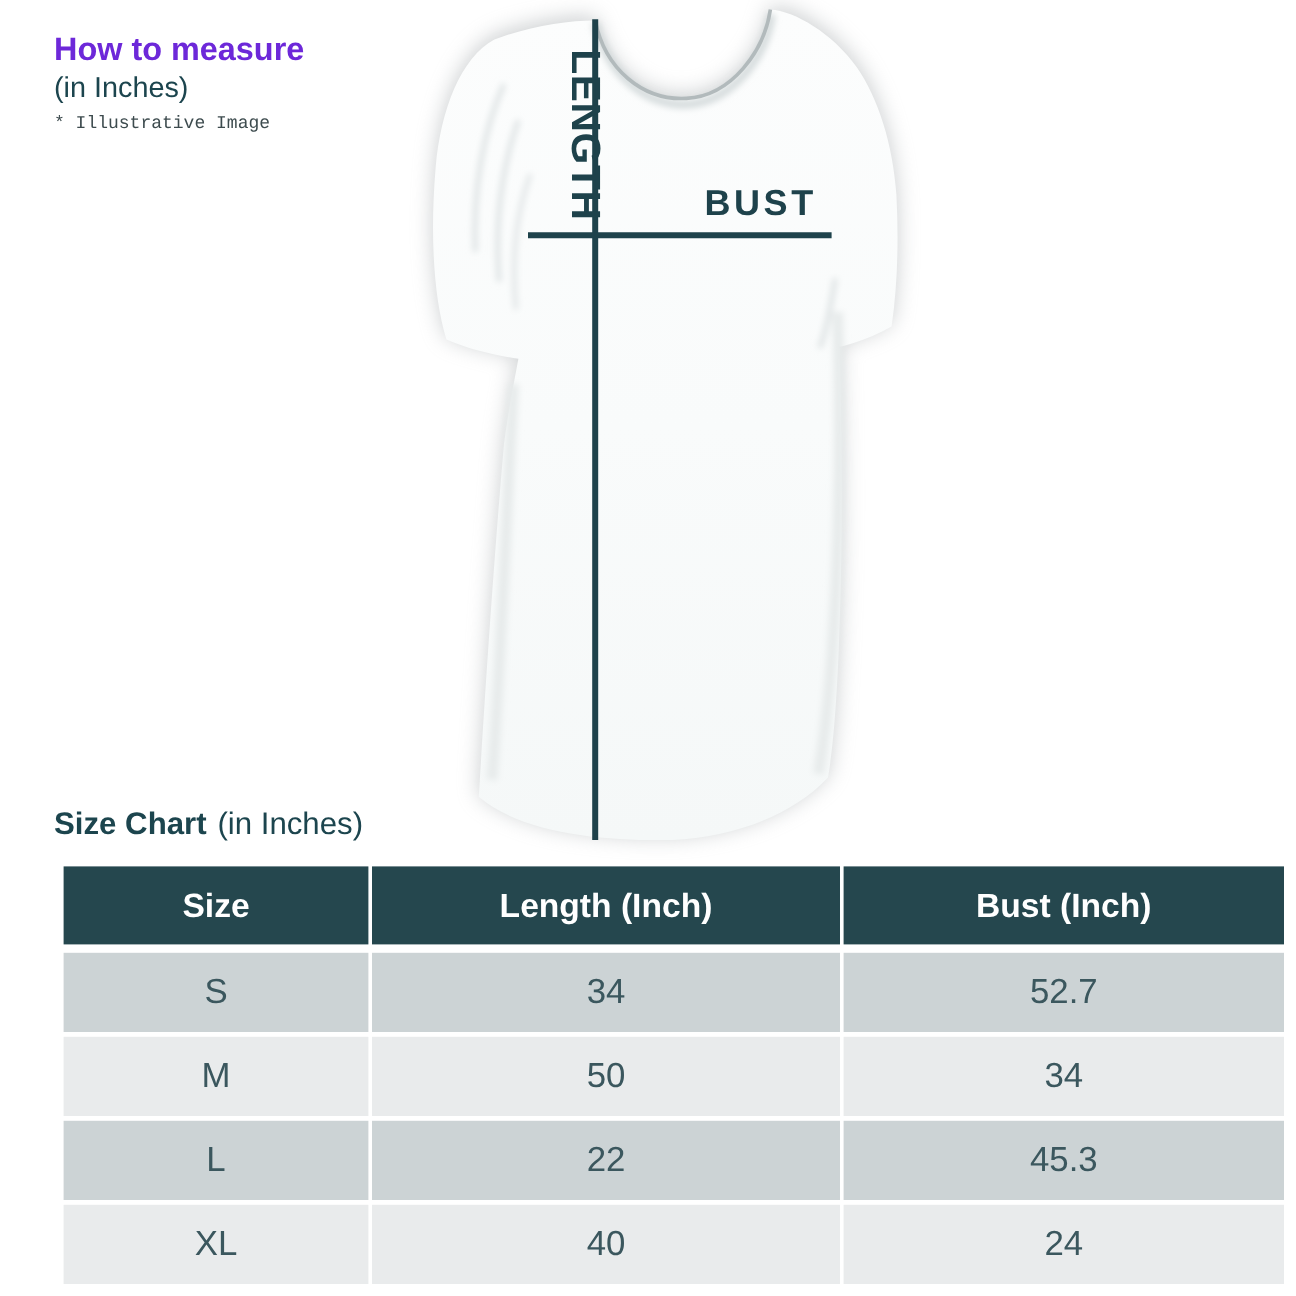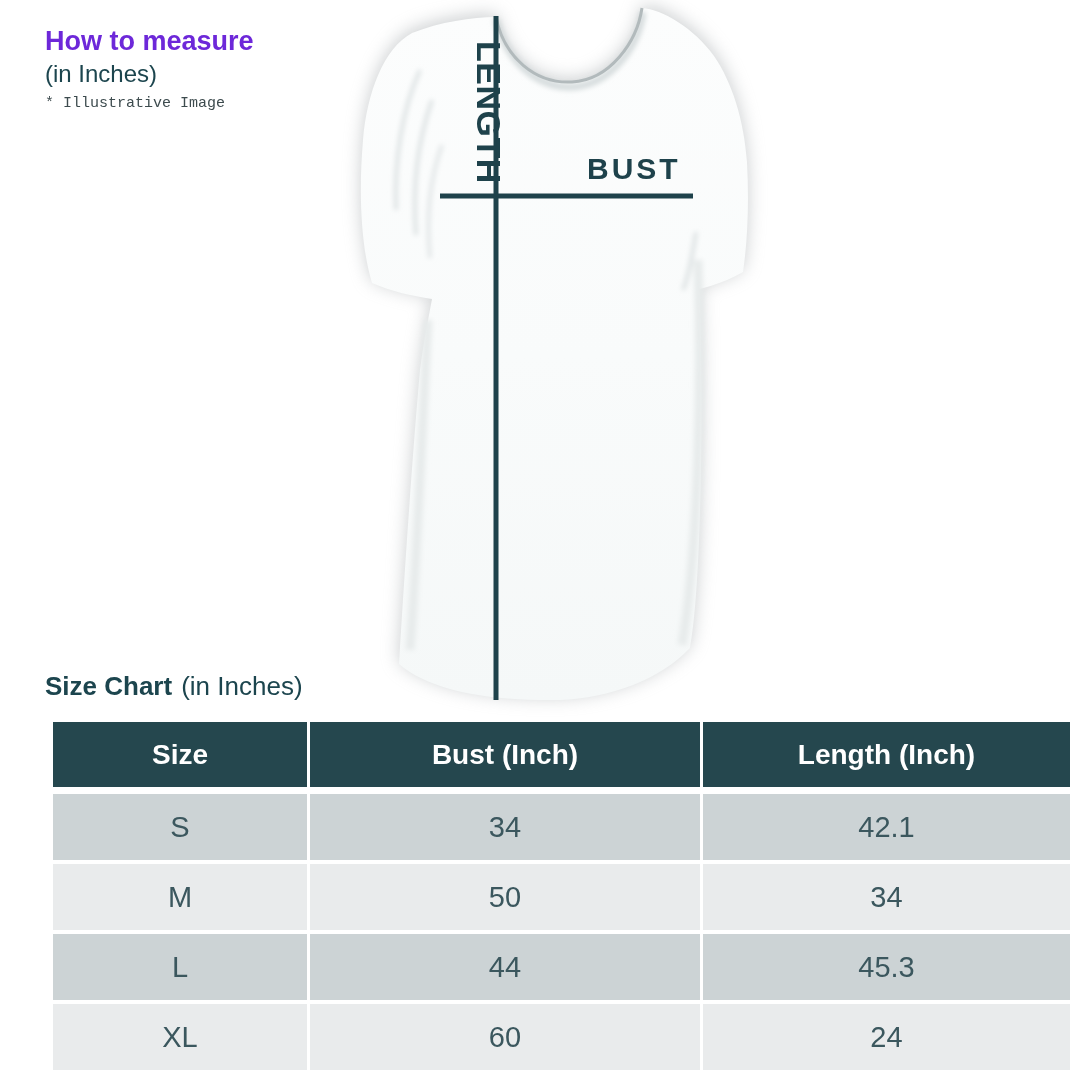--- a/index.html
+++ b/index.html
@@ -113,40 +113,40 @@
     <text x="267" y="179" font-family="Liberation Sans, sans-serif" font-size="30" font-weight="700" letter-spacing="3" fill="#1e424b">BUST</text>
   </svg>
 
   <div class="chart-heading">
     <span class="bold">Size Chart</span><span class="normal">(in Inches)</span>
   </div>
 
   <div class="size-table">
     <div class="thead">
       <div class="th">Size</div>
+      <div class="th">Length (Inch)</div>
       <div class="th">Bust (Inch)</div>
-      <div class="th">Length (Inch)</div>
     </div>
     <div class="tbody">
       <div class="trow row-dark">
         <div class="td">S</div>
         <div class="td">34</div>
-        <div class="td">42.1</div>
+        <div class="td">52.7</div>
       </div>
       <div class="trow row-light">
         <div class="td">M</div>
         <div class="td">50</div>
         <div class="td">34</div>
       </div>
       <div class="trow row-dark">
         <div class="td">L</div>
-        <div class="td">44</div>
+        <div class="td">22</div>
         <div class="td">45.3</div>
       </div>
       <div class="trow row-light">
         <div class="td">XL</div>
-        <div class="td">60</div>
+        <div class="td">40</div>
         <div class="td">24</div>
       </div>
     </div>
   </div>
 
 </div>
 
 </body></html>

